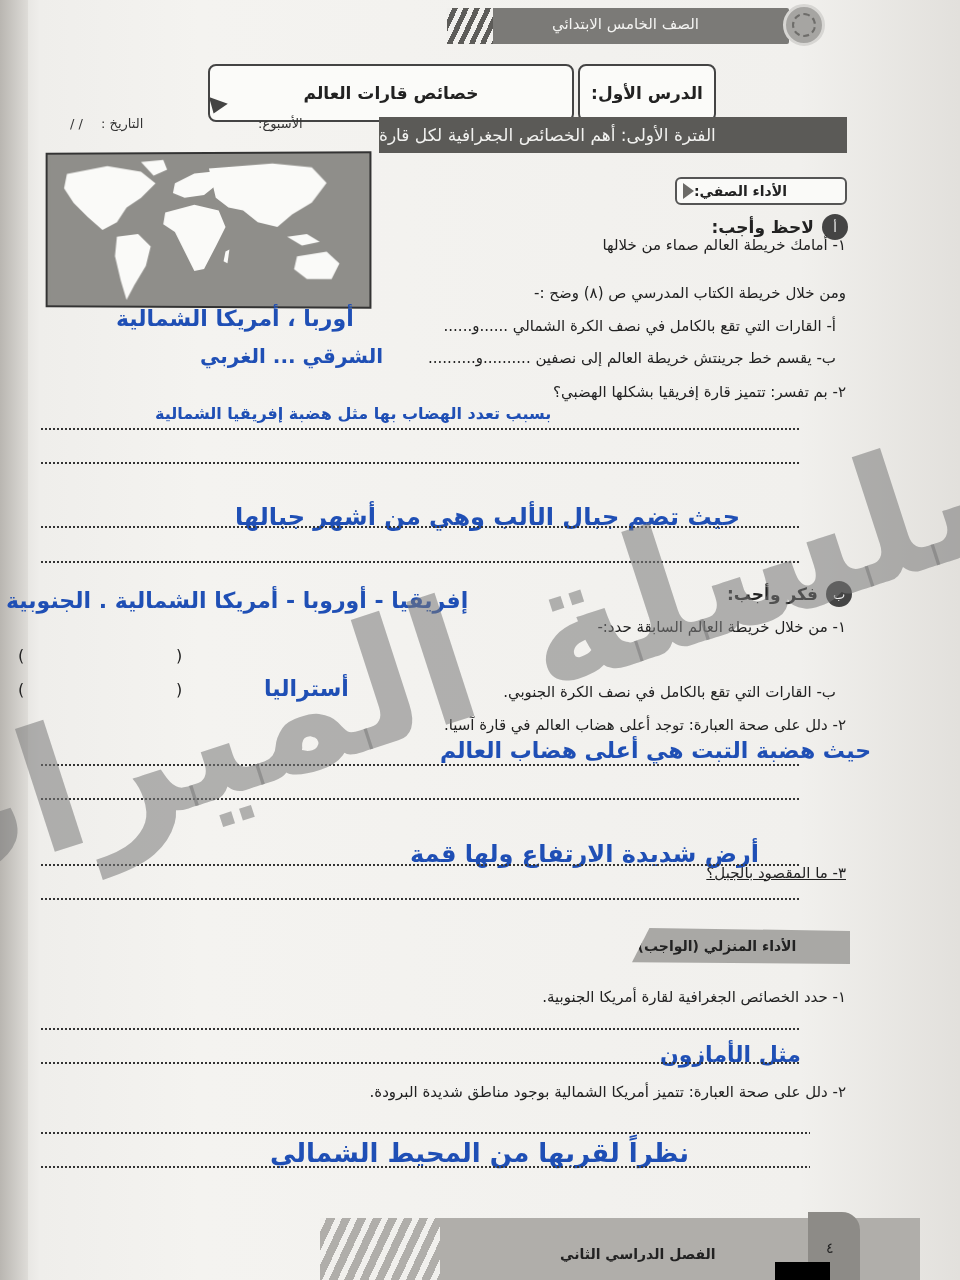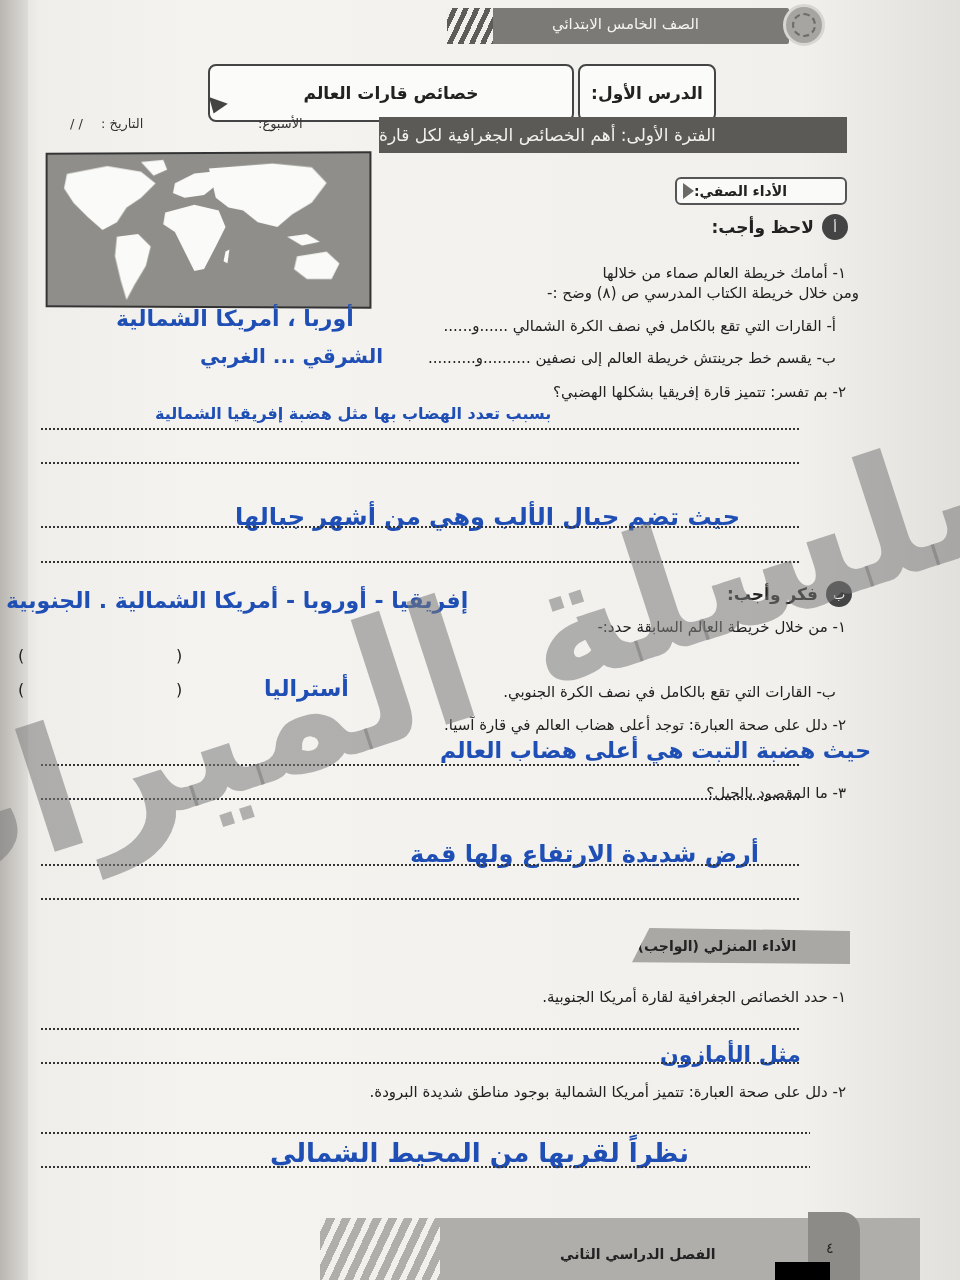--- a/index.html
+++ b/index.html
@@ -197,22 +197,22 @@
   <div class="class-pill">
     <span>الأداء الصفي:</span>
     <span class="tri"></span>
   </div>
 
   <div class="section-head" style="top:214px; right:112px;">
     <span class="circle-badge">أ</span>
     <span>لاحظ وأجب:</span>
   </div>
 
-  <div class="q" style="top:264px; right:114px;">١- أمامك خريطة العالم صماء من خلالها</div>
-  <div class="q" style="top:284px; right:101px;">ومن خلال خريطة الكتاب المدرسي ص (٨) وضح :-</div>
+  <div class="q" style="top:236px; right:114px;">١- أمامك خريطة العالم صماء من خلالها</div>
+  <div class="q" style="top:284px; right:114px;">ومن خلال خريطة الكتاب المدرسي ص (٨) وضح :-</div>
   <div class="q" style="top:317px; right:124px;">أ- القارات التي تقع بالكامل في نصف الكرة الشمالي ......و......</div>
   <div class="hw" style="top:306px; left:116px; font-size:22px;">أوربا ، أمريكا الشمالية</div>
   <div class="q" style="top:349px; right:124px;">ب- يقسم خط جرينتش خريطة العالم إلى نصفين ..........و..........</div>
   <div class="hw" style="top:344px; left:200px; font-size:20px;">الشرقي ... الغربي</div>
 
   <div class="q" style="top:383px; right:114px;">٢- بم تفسر: تتميز قارة إفريقيا بشكلها الهضبي؟</div>
   <div class="hw" style="top:404px; left:155px; font-size:16px;">بسبب تعدد الهضاب بها مثل هضبة إفريقيا الشمالية</div>
   <div class="dots" style="top:428px; left:40px; width:760px;"></div>
   <div class="dots" style="top:462px; left:40px; width:760px;"></div>
 
@@ -232,21 +232,21 @@
   <div class="q" style="top:683px; right:124px;">ب- القارات التي تقع بالكامل في نصف الكرة الجنوبي.</div>
   <div class="hw" style="top:676px; left:264px; font-size:22px;">أستراليا</div>
   <span class="paren" style="top:680px; left:176px;">(</span>
   <span class="paren" style="top:680px; left:18px;">)</span>
 
   <div class="q" style="top:716px; right:114px;">٢- دلل على صحة العبارة: توجد أعلى هضاب العالم في قارة آسيا.</div>
   <div class="hw" style="top:738px; left:440px; font-size:22px;">حيث هضبة التبت هي أعلى هضاب العالم</div>
   <div class="dots" style="top:764px; left:40px; width:760px;"></div>
   <div class="dots" style="top:798px; left:40px; width:760px;"></div>
 
-  <div class="q" style="top:784px; right:114px;">٣- ما المقصود بالجبل؟</div>
+  <div class="q" style="top:864px; right:114px;text-decoration:underline;">٣- ما المقصود بالجبل؟</div>
   <div class="hw" style="top:840px; left:410px; font-size:24px;">أرض شديدة الارتفاع ولها قمة</div>
   <div class="dots" style="top:864px; left:40px; width:760px;"></div>
   <div class="dots" style="top:898px; left:40px; width:760px;"></div>
 
   <div class="home-tag">
     <span>الأداء المنزلي (الواجب):</span>
   </div>
 
   <div class="q" style="top:988px; right:114px;">١- حدد الخصائص الجغرافية لقارة أمريكا الجنوبية.</div>
   <div class="dots" style="top:1028px; left:40px; width:760px;"></div>

